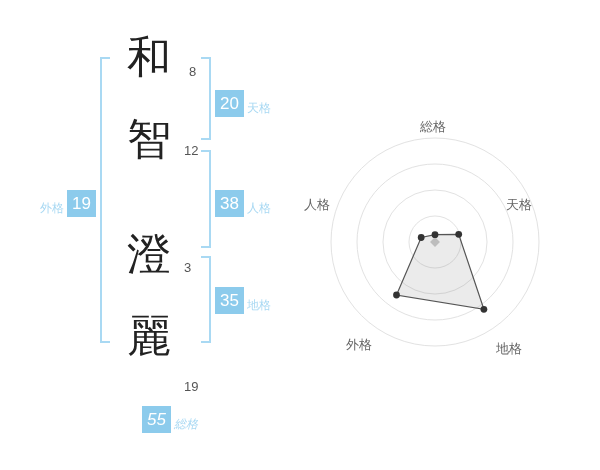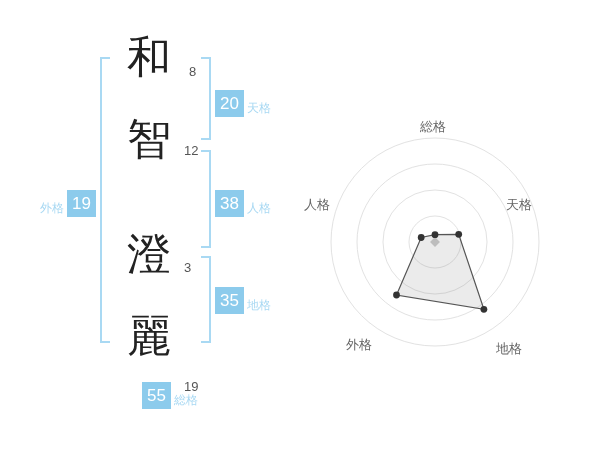--- a/index.html
+++ b/index.html
@@ -43,21 +43,21 @@
   .badge {
     width:29px; height:27px; background:var(--accent); color:#fff;
     font-size:17px; display:flex; align-items:center; justify-content:center;
     flex:0 0 auto;
   }
   .rlabel { font-size:12px; color:var(--light); white-space:nowrap; }
   .r-ten { left:215px; top:90px; }
   .r-jin { left:215px; top:190px; }
   .r-chi { left:215px; top:287px; }
   .r-gai { left:40px; top:190px; }
-  .r-sou { left:142px; top:382px; }
+  .r-sou { left:142px; top:406px;font-style:italic; }
   
   .radar { position:absolute; left:300px; top:108px; width:270px; height:270px; }
   .radar svg { position:absolute; left:15px; top:14px; }
   .axis-label { position:absolute; font-size:13px; color:#666; white-space:nowrap; }
   .al-0 { left:120px; top:10px; }
   .al-1 { left:206px; top:88px; }
   .al-2 { left:196px; top:232px; }
   .al-3 { left:46px; top:228px; }
   .al-4 { left:4px; top:88px; }
 </style>

